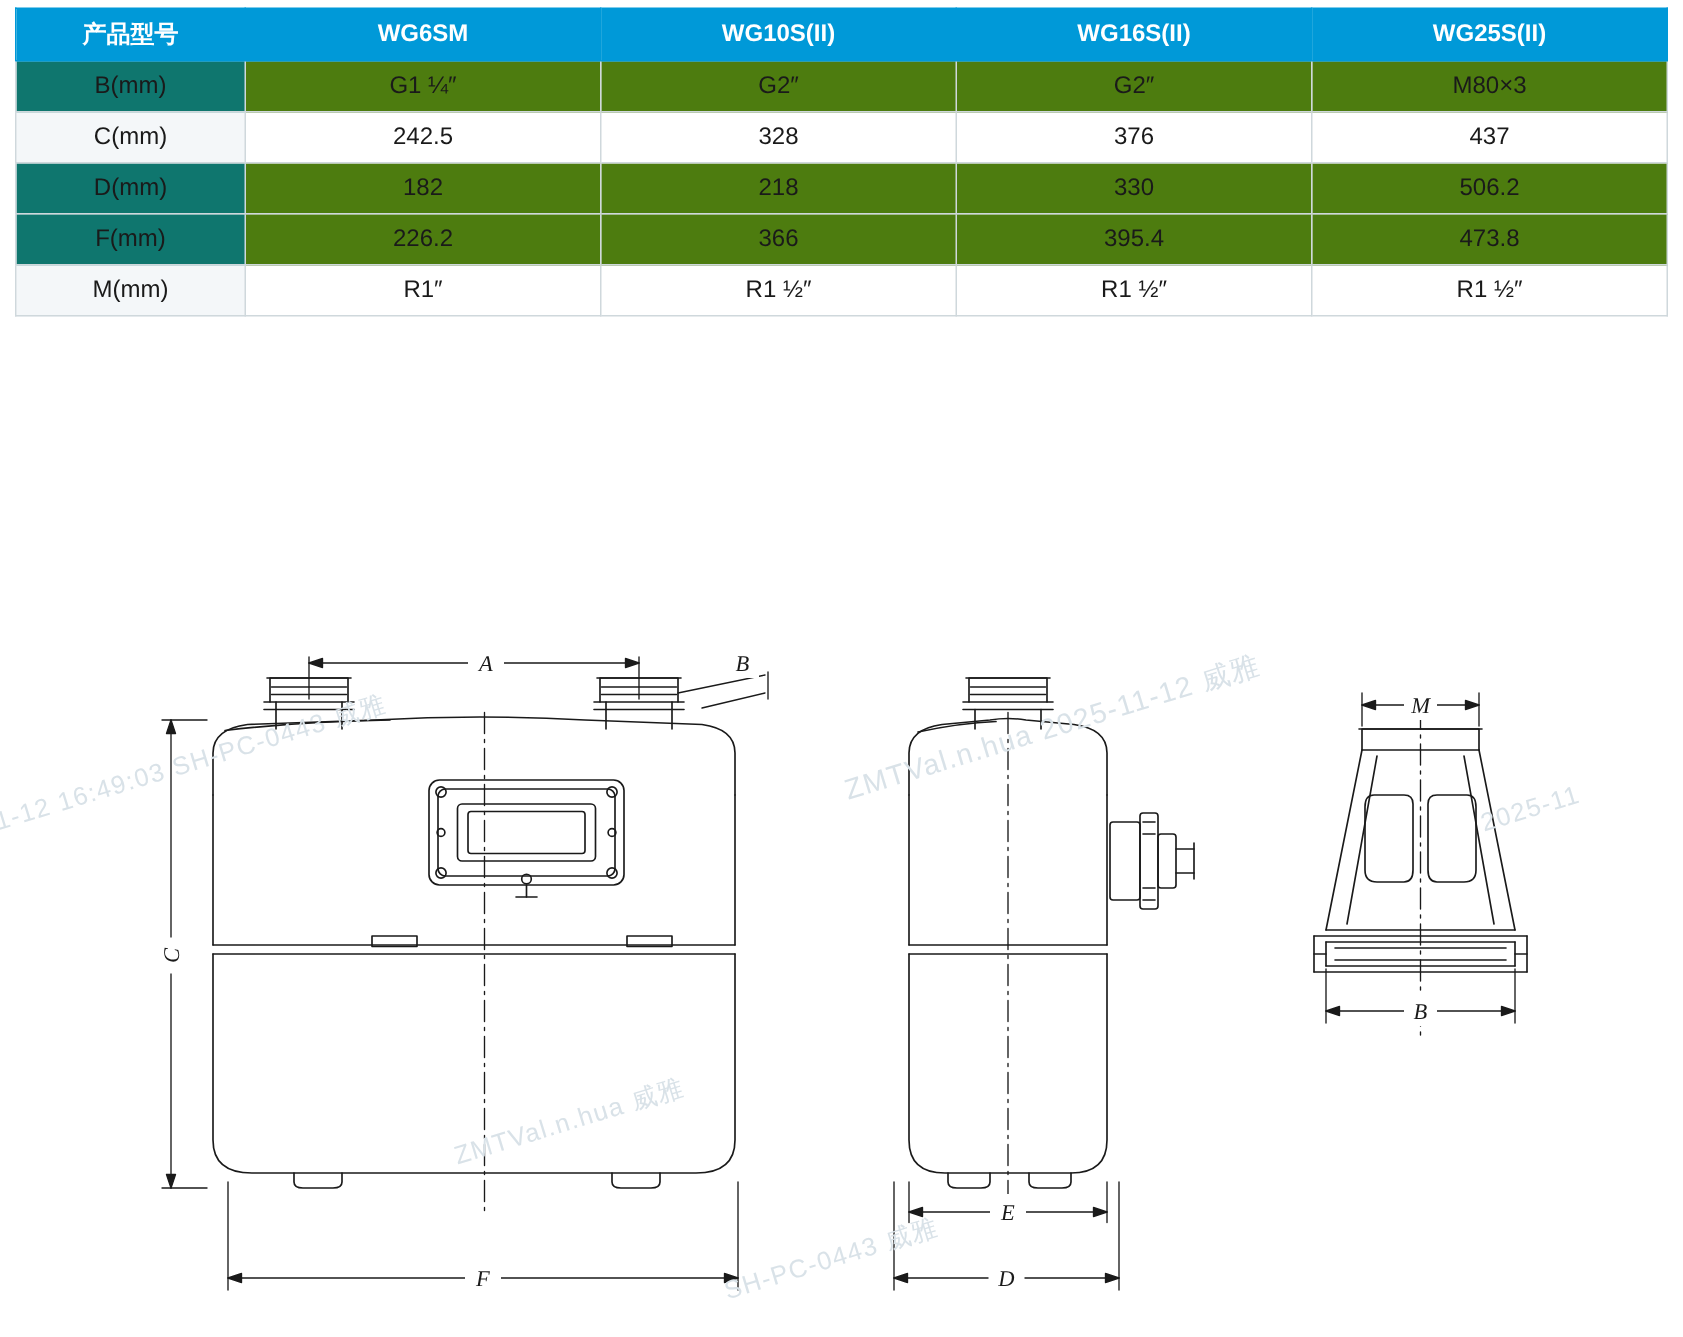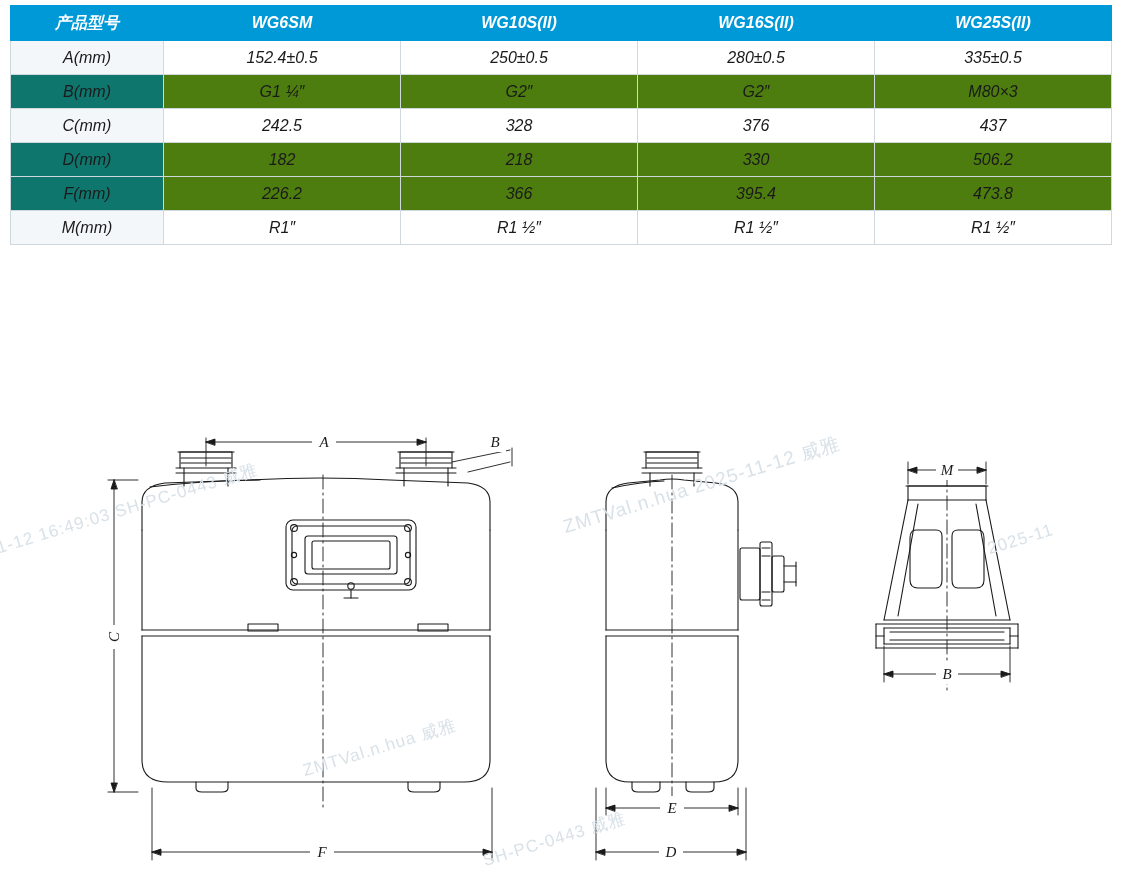--- a/index.html
+++ b/index.html
@@ -31,21 +31,20 @@
     table-layout: fixed;
   }
   #spec-table th, #spec-table td {
     border: 1px solid #cfd8dc;
     text-align: center;
     font-size: 16px;
     color: #1a1a1a;
     height: 33px;
     padding: 0;
     font-weight: normal;
-    font-style: italic;
   }
   #spec-table thead th {
     background: #0099d8;
     color: #ffffff;
     font-weight: bold;
     font-size: 16px;
     border: 1px solid #0099d8;
     height: 34px;
   }
   #spec-table tbody tr.alt td {
@@ -94,27 +93,20 @@
     <thead>
       <tr>
         <th class="col-first">产品型号</th>
         <th>WG6SM</th>
         <th>WG10S(II)</th>
         <th>WG16S(II)</th>
         <th>WG25S(II)</th>
       </tr>
     </thead>
     <tbody>
-      <tr>
-        <td class="col-first">A(mm)</td>
-        <td>152.4±0.5</td>
-        <td>250±0.5</td>
-        <td>280±0.5</td>
-        <td>335±0.5</td>
-      </tr>
       <tr class="alt">
         <td class="col-first">B(mm)</td>
         <td>G1 ¼″</td>
         <td>G2″</td>
         <td>G2″</td>
         <td>M80×3</td>
       </tr>
       <tr>
         <td class="col-first">C(mm)</td>
         <td>242.5</td>

